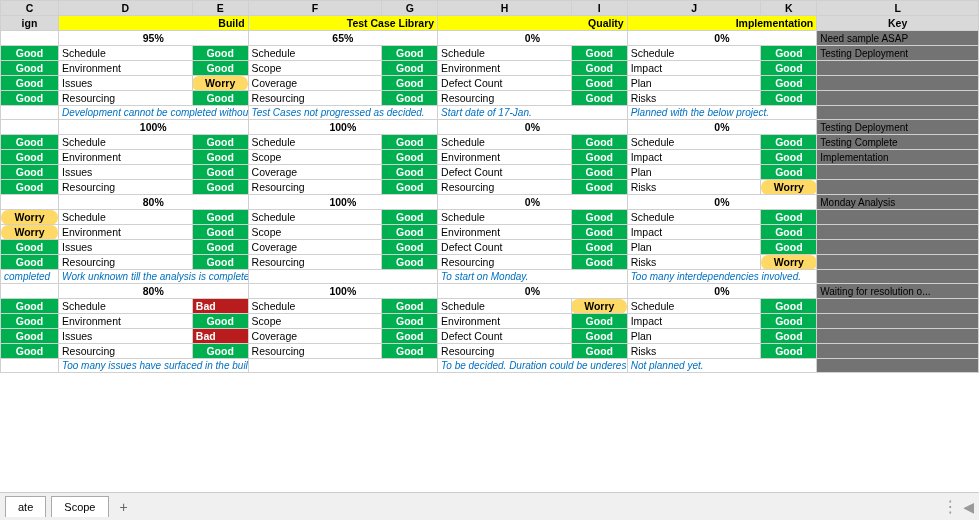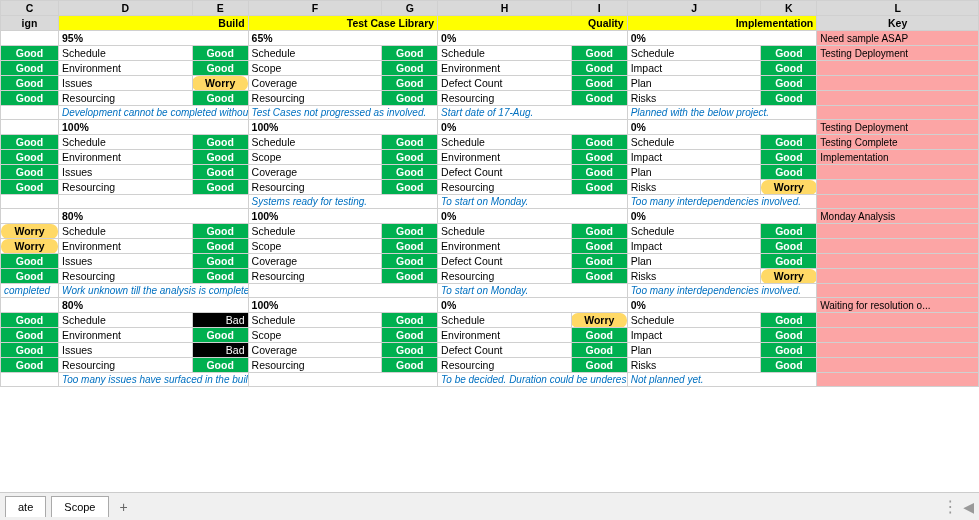--- a/index.html
+++ b/index.html
@@ -7,26 +7,26 @@
     
     .spreadsheet { width: 979px; height: 520px; display: flex; flex-direction: column; }
     
     .sheet-body { flex: 1; overflow: hidden; display: flex; flex-direction: column; }
     
     table { border-collapse: collapse; width: 100%; table-layout: fixed; }
     td, th { border: 1px solid #d0d0d0; padding: 1px 3px; overflow: hidden; white-space: nowrap; font-size: 10.5px; }
     
     .green { background-color: #00b050; color: #fff; font-weight: bold; text-align: center; }
     .yellow { background-color: #ffd966; color: #000; font-weight: bold; text-align: center; border-radius: 7px; }
-    .red { background-color: #000000; color: #fff; font-weight: normal; text-align: right; }
+    .red { background-color: #b91c1c; color: #fff; font-weight: bold; text-align: left; }
     .header-yellow { background-color: #ffff00; font-weight: bold; text-align: right; }
     .header-gray { background-color: #d9d9d9; font-weight: bold; text-align: center; }
-    .section-pct { font-weight: bold; background: #fff; }
+    .section-pct { text-align: center; font-weight: bold; background: #fff; }
     .note-cell { color: #0070c0; font-style: italic; font-size: 10px; background: #fff; }
-    .key-cell { background: #fca5a5; font-size: 10px; }
+    .key-cell { background: #737373; font-size: 10px; }
     
     .bottom-bar { height: 28px; background: #f0f0f0; border-top: 1px solid #ccc; display: flex; align-items: center; padding: 0 5px; gap: 5px; }
     .tab { background: #fff; border: 1px solid #aaa; border-bottom: none; padding: 4px 12px; font-size: 11px; cursor: pointer; }
     .add-tab { font-size: 14px; color: #666; cursor: pointer; padding: 2px 6px; }
   </style>
 </head>
 <body>
 
 <div class="spreadsheet">
   <div class="sheet-body">
@@ -125,22 +125,22 @@
           <td>Resourcing</td>
           <td class="green">Good</td>
           <td>Risks</td>
           <td class="green">Good</td>
           <td class="key-cell"></td>
         </tr>
 
         <tr>
           <td></td>
           <td colspan="2" class="note-cell">Development cannot be completed without sample.</td>
-          <td colspan="2" class="note-cell">Test Cases not progressed as involved.</td>
-          <td colspan="2" class="note-cell">Start date of 17-Aug.</td>
+          <td colspan="2" class="note-cell">Test Cases not progressed as decided.</td>
+          <td colspan="2" class="note-cell">Start date of 17-Jan.</td>
           <td colspan="2" class="note-cell">Planned with the below project.</td>
           <td class="key-cell"></td>
         </tr>
 
         <tr>
           <td class="section-pct"></td>
           <td class="section-pct" colspan="2">100%</td>
           <td class="section-pct" colspan="2">100%</td>
           <td class="section-pct" colspan="2">0%</td>
           <td class="section-pct" colspan="2">0%</td>
@@ -192,28 +192,20 @@
           <td class="green">Good</td>
           <td>Resourcing</td>
           <td class="green">Good</td>
           <td>Resourcing</td>
           <td class="green">Good</td>
           <td>Risks</td>
           <td class="yellow">Worry</td>
           <td class="key-cell"></td>
         </tr>
 
-        <tr>
-          <td></td>
-          <td colspan="2" class="note-cell"></td>
-          <td colspan="2" class="note-cell">Systems ready for testing.</td>
-          <td colspan="2" class="note-cell">To start on Monday.</td>
-          <td colspan="2" class="note-cell">Too many interdependencies involved.</td>
-          <td class="key-cell"></td>
-        </tr>
 
         <tr>
           <td class="section-pct"></td>
           <td class="section-pct" colspan="2">80%</td>
           <td class="section-pct" colspan="2">100%</td>
           <td class="section-pct" colspan="2">0%</td>
           <td class="section-pct" colspan="2">0%</td>
           <td class="key-cell">Monday Analysis</td>
         </tr>
 

